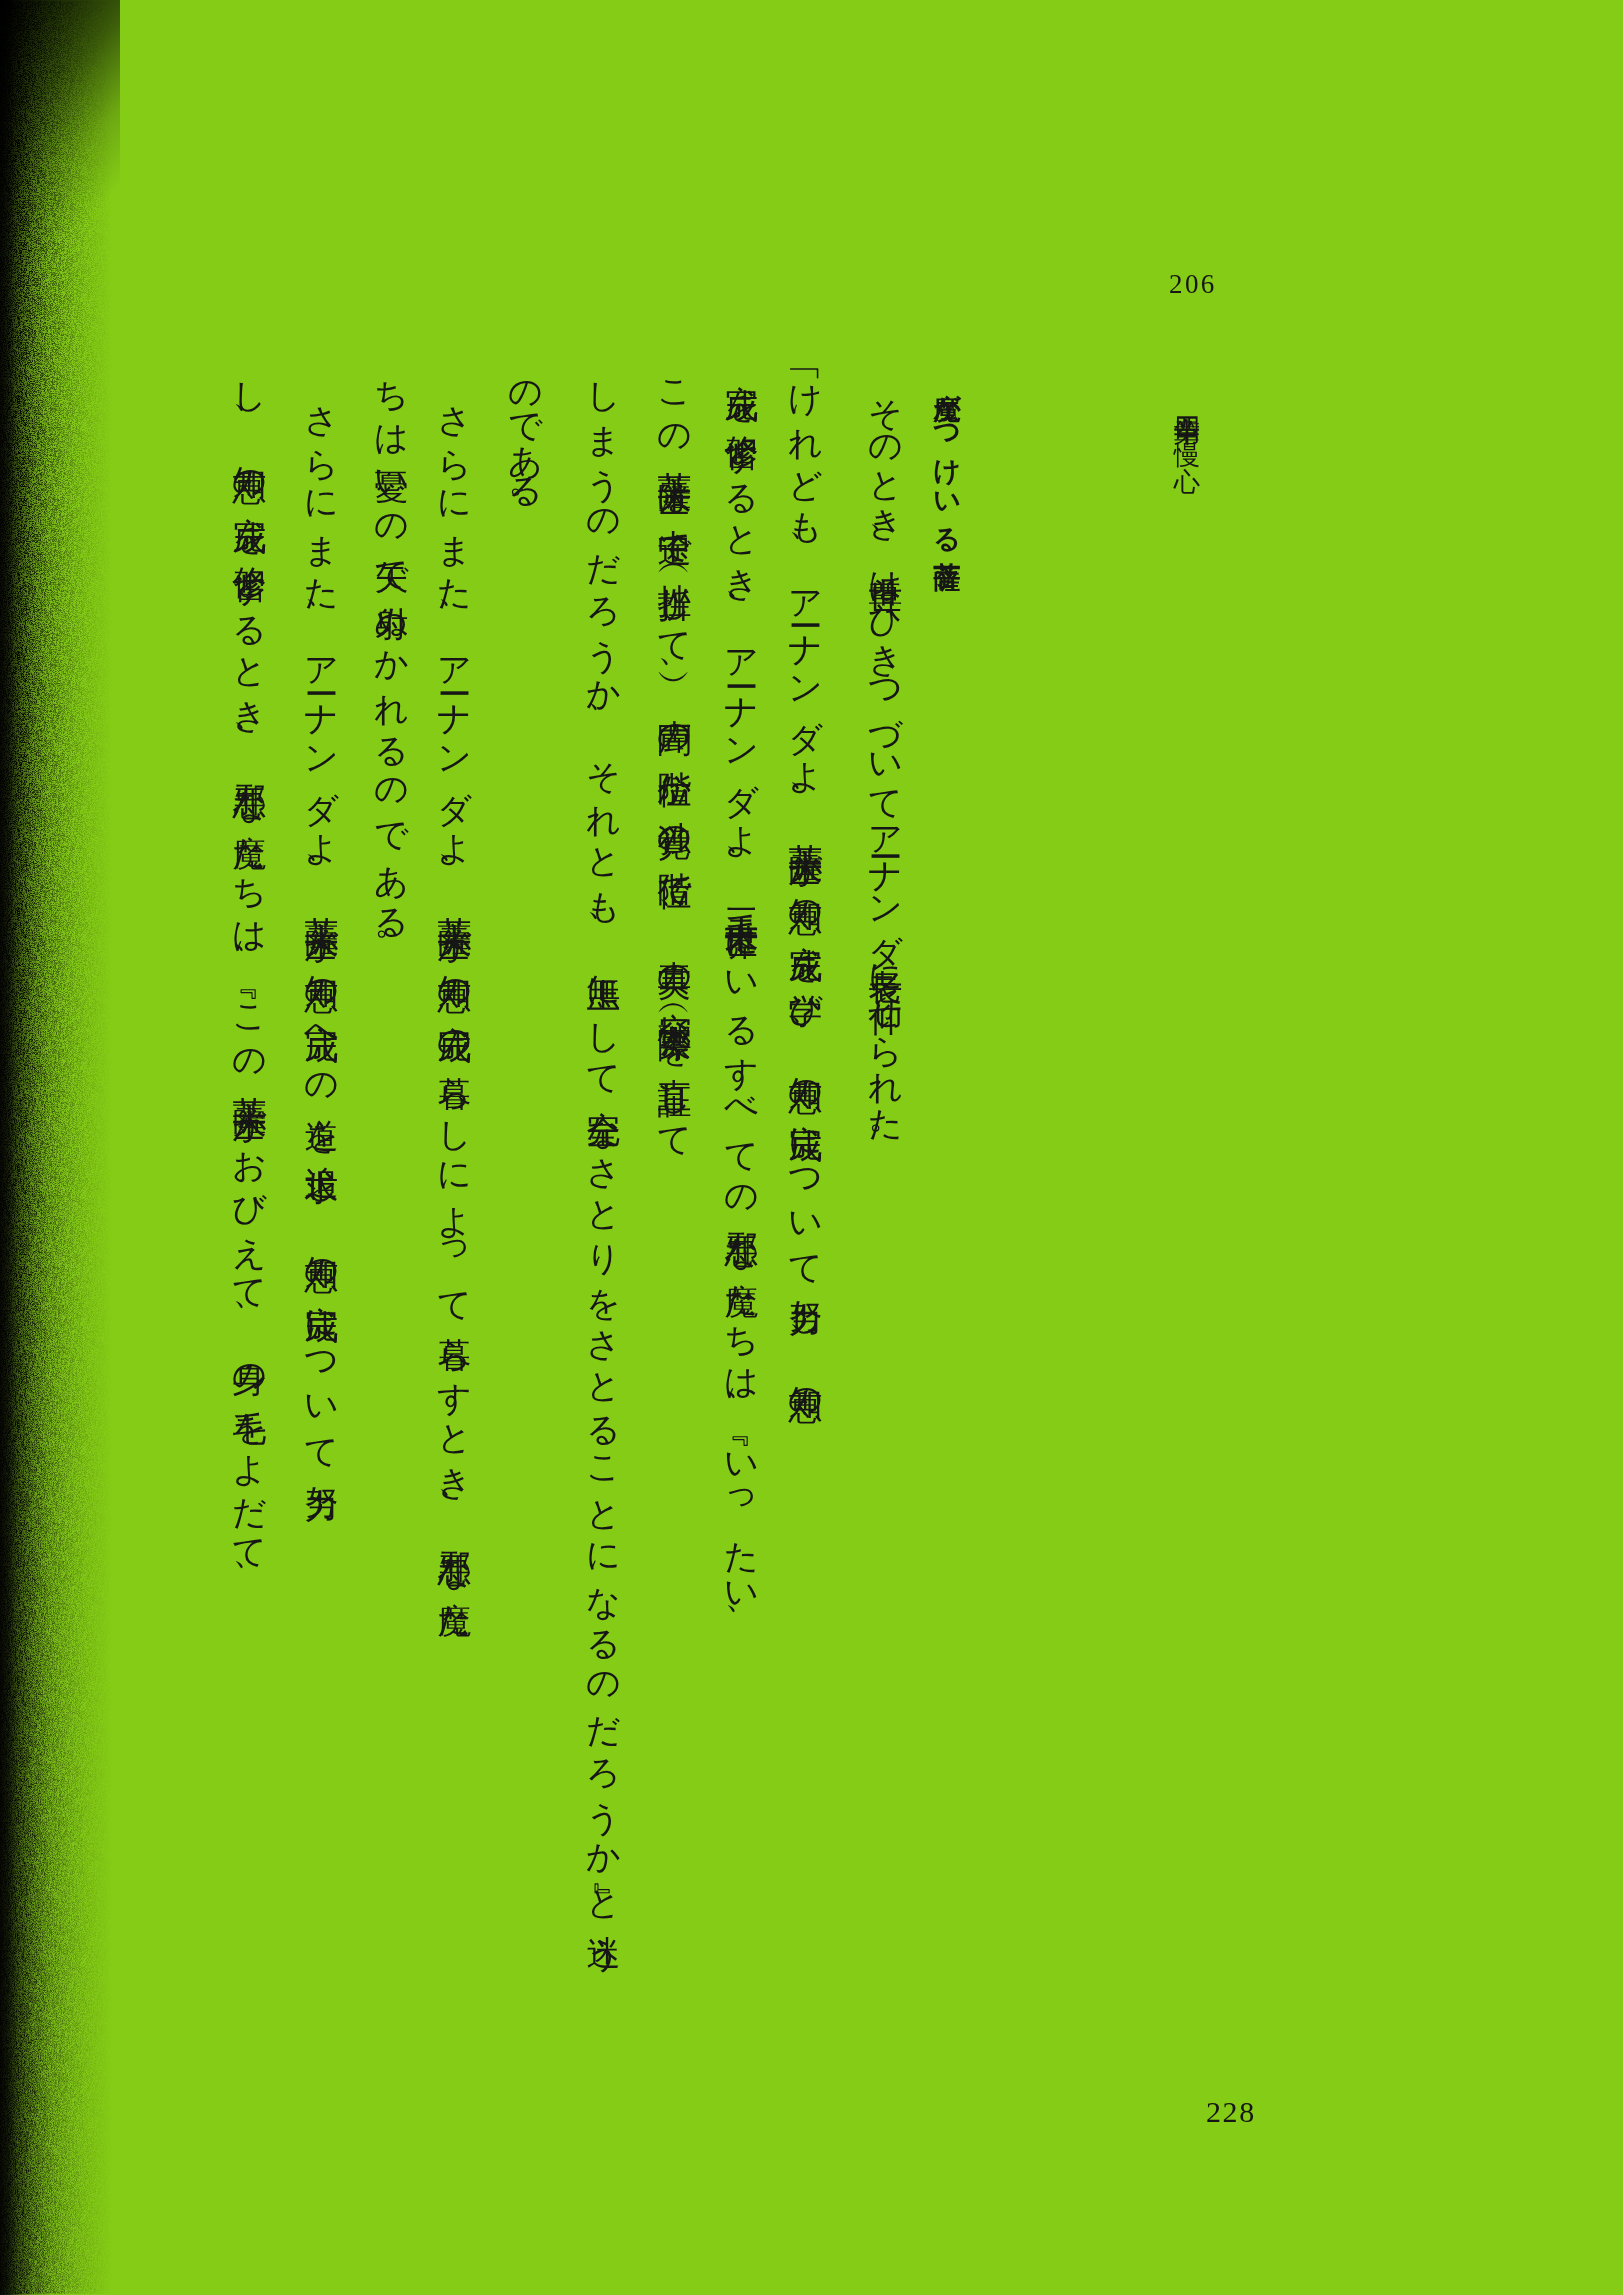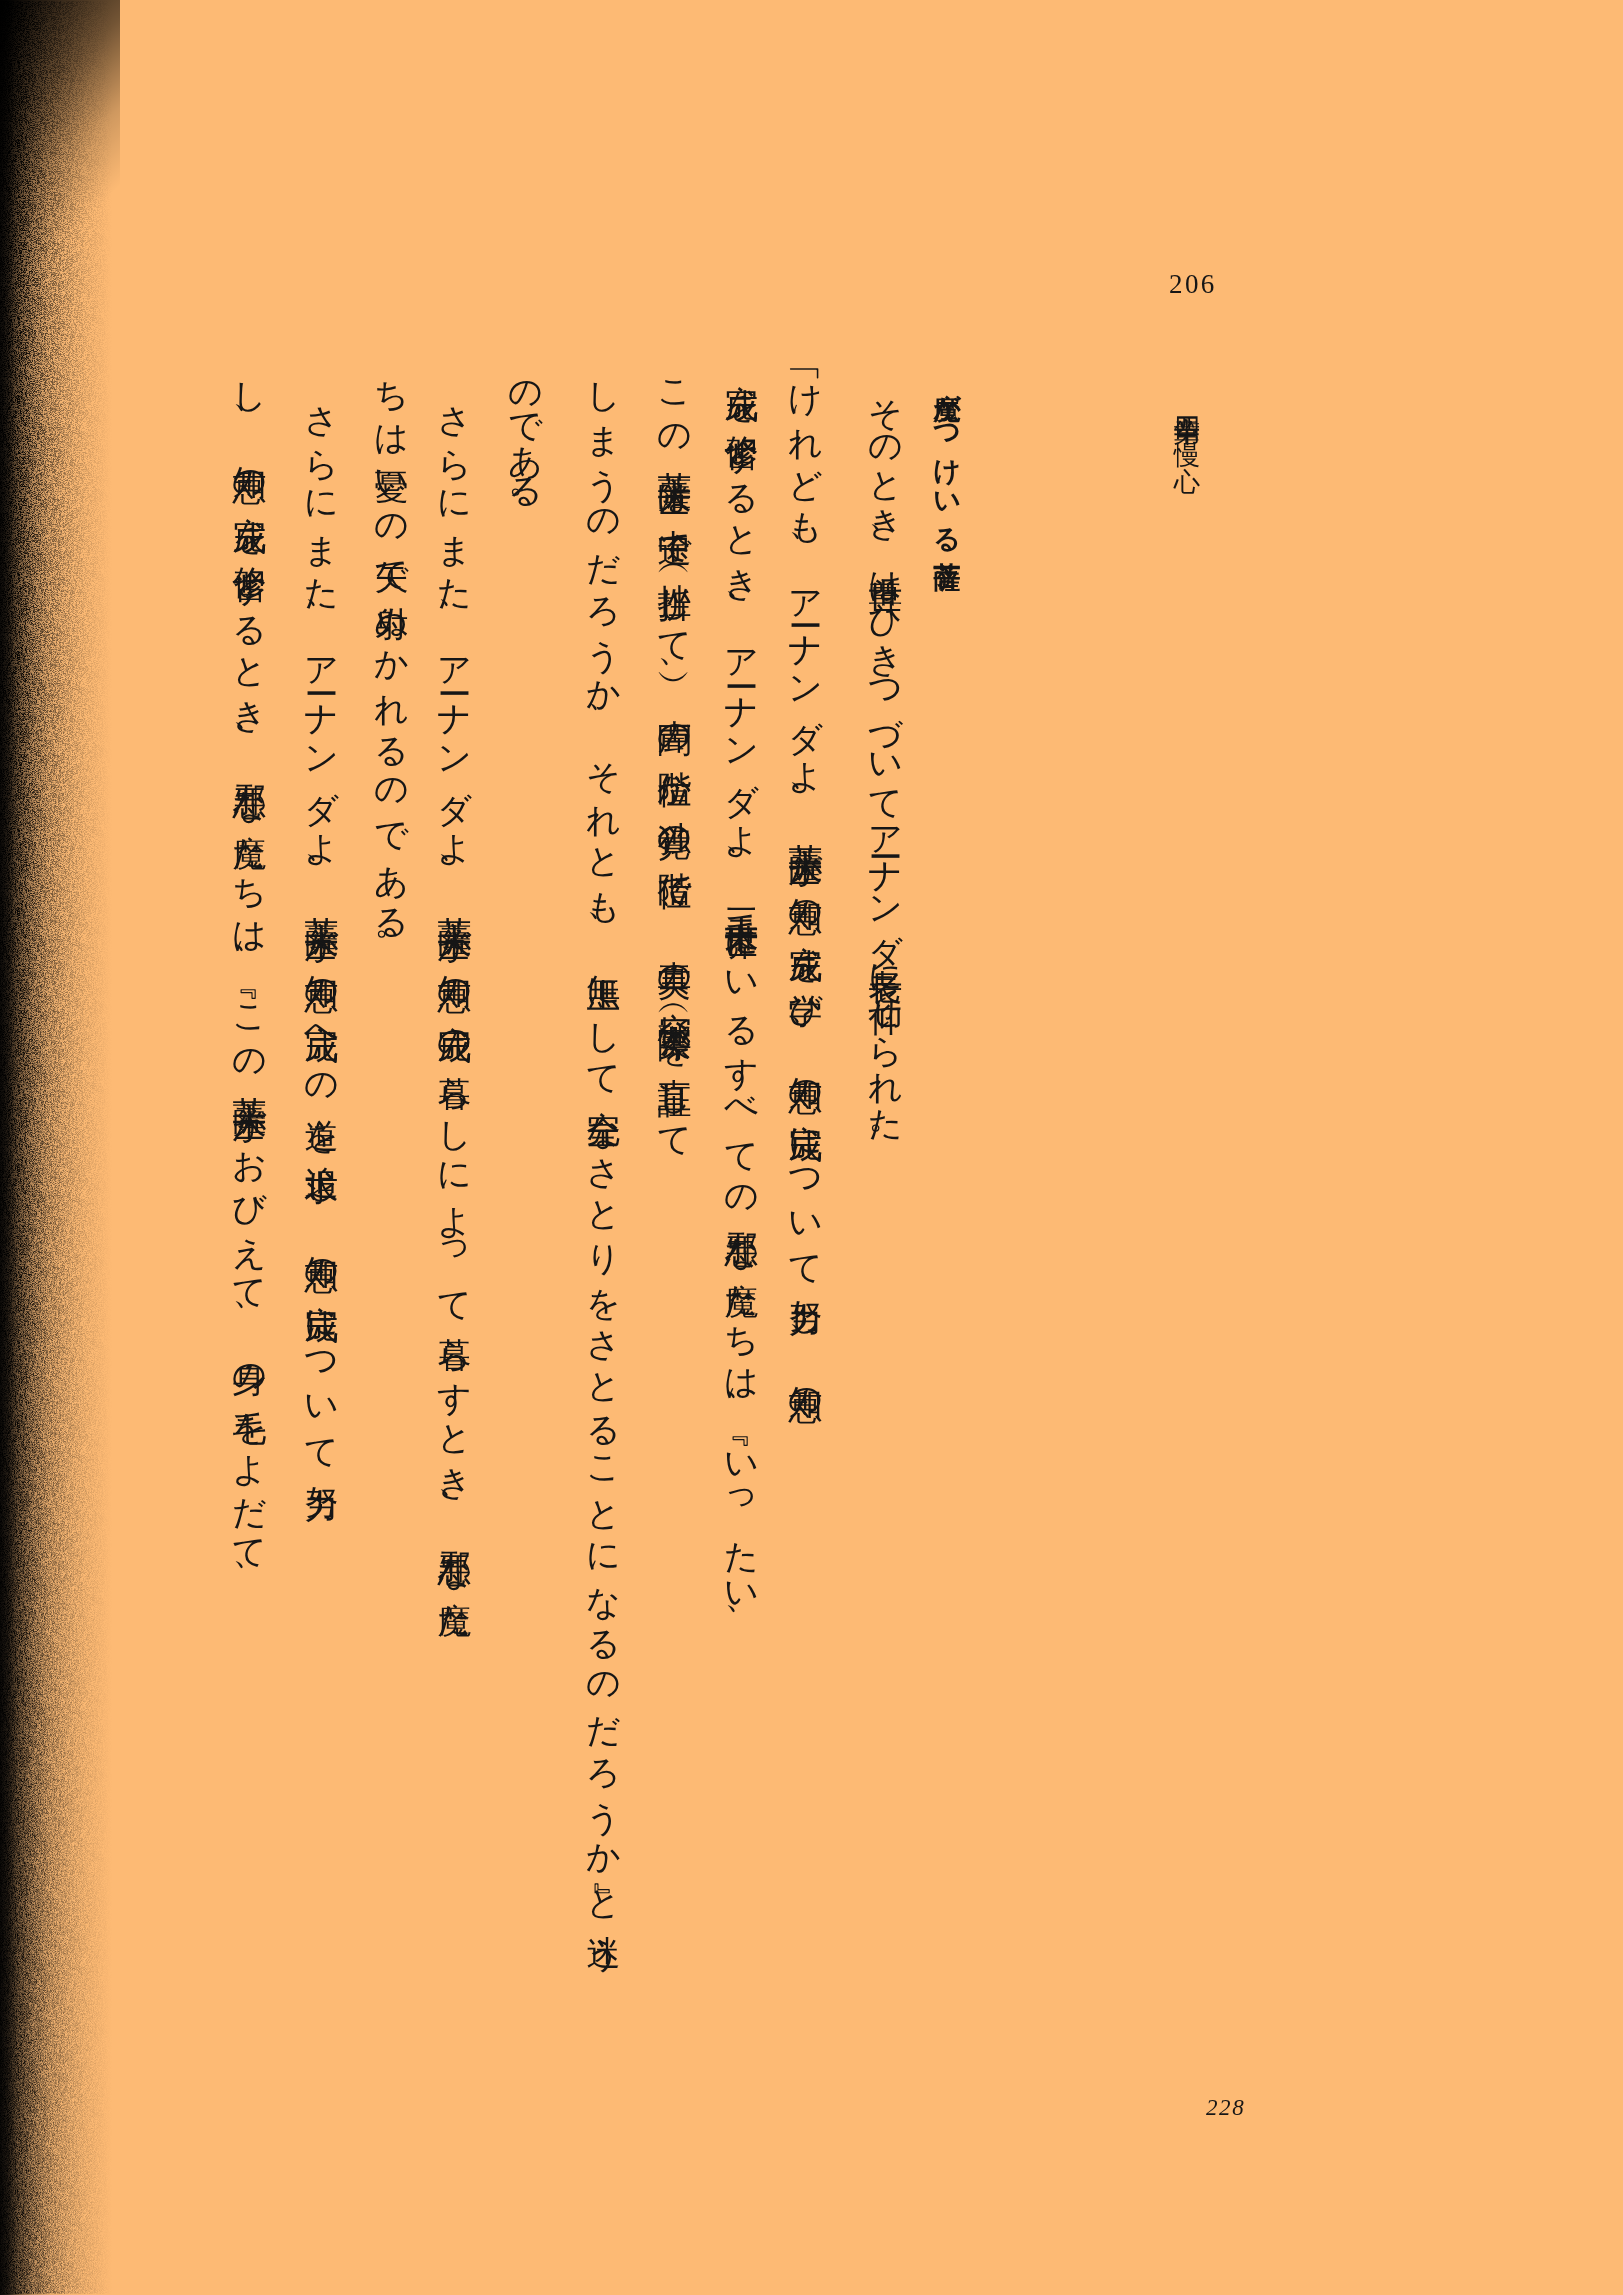--- a/index.html
+++ b/index.html
@@ -10,21 +10,21 @@
     width: 1624px;
     height: 2295px;
     background: #ffffff;
     position: relative;
     overflow: hidden;
     font-family: "Liberation Serif", "DejaVu Serif", serif;
   }
   .page {
     position: absolute;
     inset: 0;
-    background: #fdba74;
+    background: #84cc16;
   }
   
   .binding-gradient {
     position: absolute;
     left: 0; top: 0;
     width: 88px; height: 2295px;
     background: linear-gradient(to right,
       rgba(5,5,5,0.97) 0px,
       rgba(10,10,10,0.88) 8px,
       rgba(20,20,20,0.55) 19px,
@@ -50,22 +50,21 @@
   .pagenum-top {
     position: absolute;
     left: 1169px; top: 269px;
     font-size: 27px;
     letter-spacing: 2.4px;
     color: #161616;
   }
   .pagenum-bottom {
     position: absolute;
     left: 1206px; top: 2095px;
-    font-size: 23px;
-    font-style: italic;
+    font-size: 30px;
     letter-spacing: 1.6px;
     color: #161616;
   }
   .vcol {
     position: absolute;
     writing-mode: vertical-rl;
     text-orientation: mixed;
     line-height: 1;
     white-space: nowrap;
     color: #161616;

